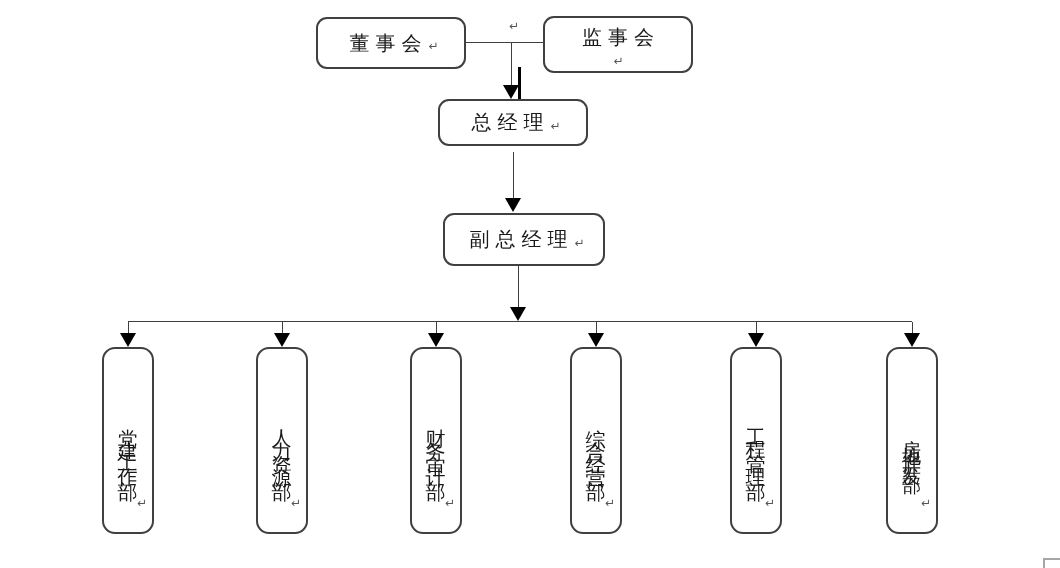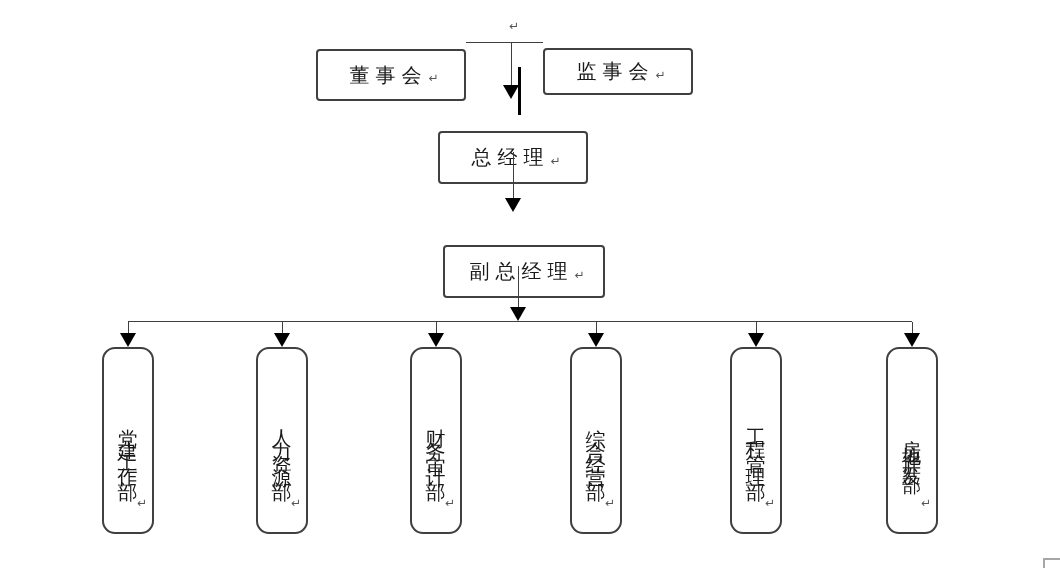--- a/index.html
+++ b/index.html
@@ -9,27 +9,26 @@
     background:#fff;
     overflow:hidden;
     font-family:"Liberation Serif","DejaVu Serif",serif;
     color:#1a1a1a;
   }
   
   .node{
     position:absolute;
     background:#fff;
     border:2px solid #404040;
-    border-radius:4px;
+    border-radius:11px;
     display:flex;align-items:center;justify-content:center;
     font-size:20px;
     letter-spacing:6px;
     box-sizing:border-box;
     white-space:nowrap;
-    margin-top:32px;
   }
   .node .plabel{padding-left:6px;}
   .vnode{
     position:absolute;
     top:347px;width:52px;height:187px;
     background:#fff;
     border:2px solid #404040;
     border-radius:13px;
     box-sizing:border-box;
     display:flex;align-items:center;justify-content:center;
@@ -63,22 +62,22 @@
   .vnode .pmark{position:absolute;bottom:22px;left:33px;}
   .pmark.floating{position:absolute;}
   
   .caret{position:absolute;width:3px;background:#000;}
   
   .corner-h{position:absolute;height:0;border-top:2px solid #a6a6a6;}
   .corner-v{position:absolute;width:0;border-left:2px solid #a6a6a6;}
 
   
   #box-board{left:316px;top:17px;width:150px;height:52px;}
-  #box-supervisory{left:543px;top:16px;width:150px;height:47px;}
-  #box-gm{left:438px;top:99px;width:150px;height:53px;}
+  #box-supervisory{left:543px;top:16px;width:150px;height:57px;flex-direction:column;}
+  #box-gm{left:438px;top:99px;width:150px;height:47px;}
   #box-dgm{left:443px;top:213px;width:162px;height:53px;}
   #dep-0{left:102px;}
   #dep-1{left:256px;}
   #dep-2{left:410px;}
   #dep-3{left:570px;}
   #dep-4{left:730px;}
   #dep-5{left:886px;}
 </style>
 </head>
 <body>

